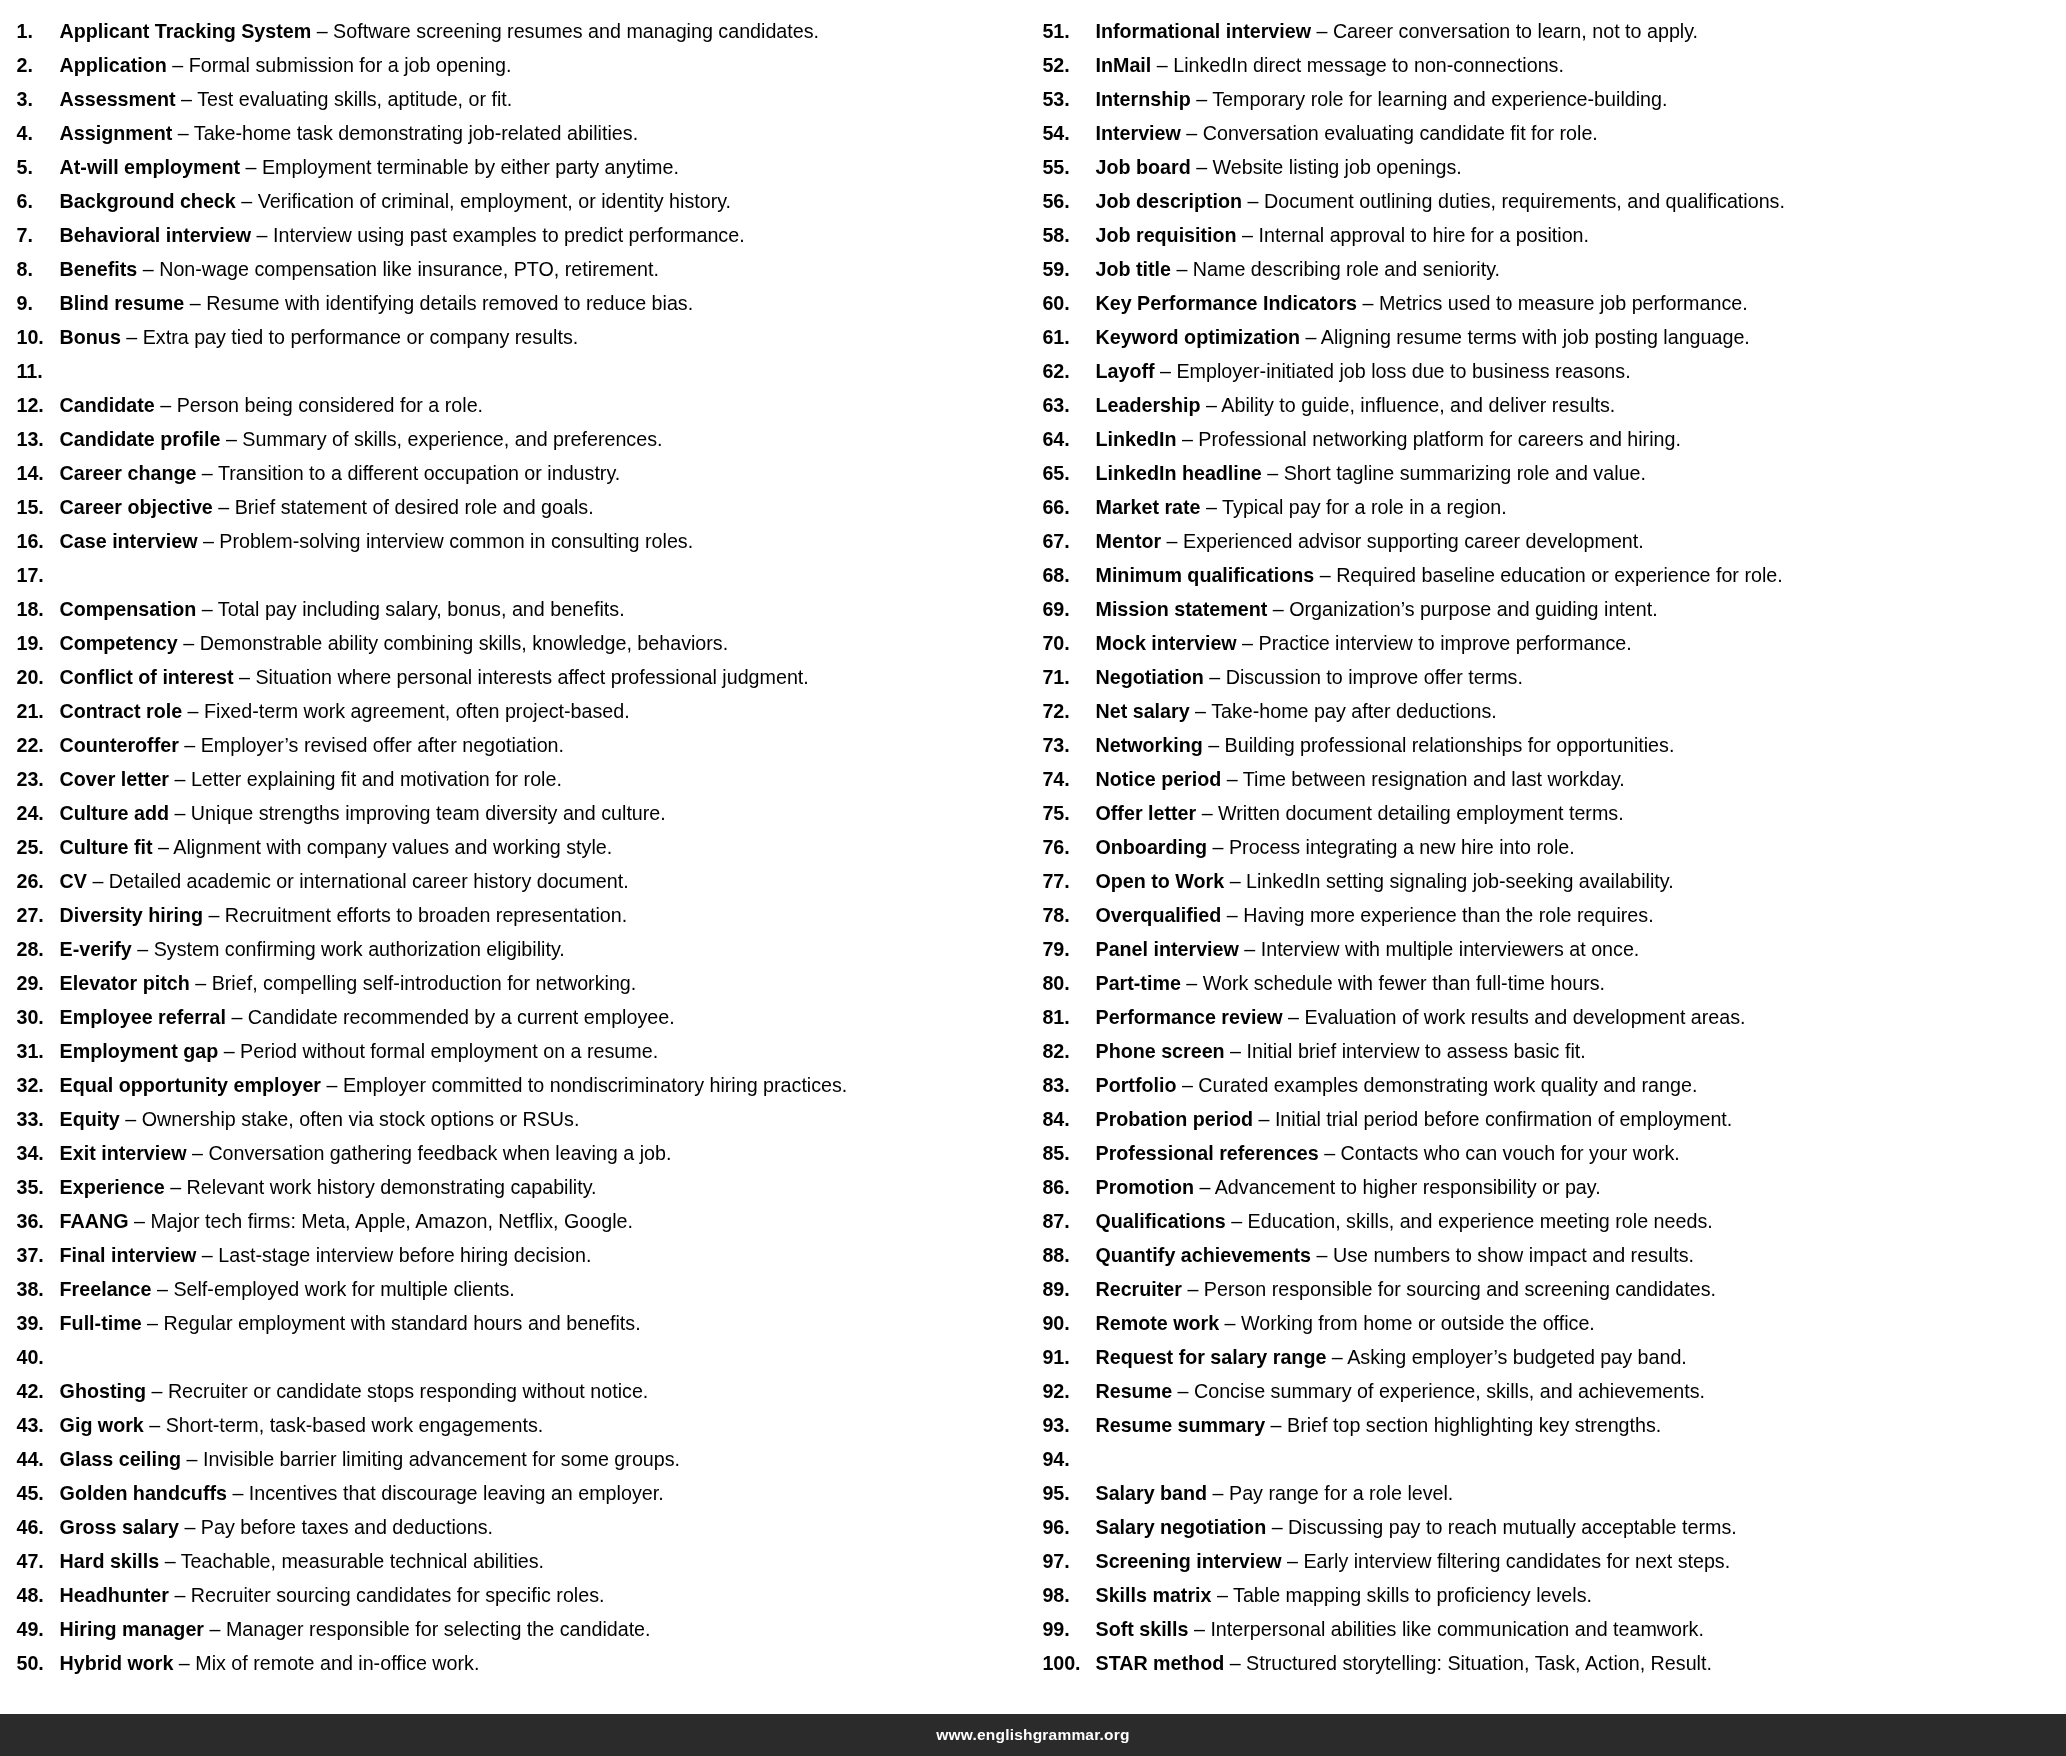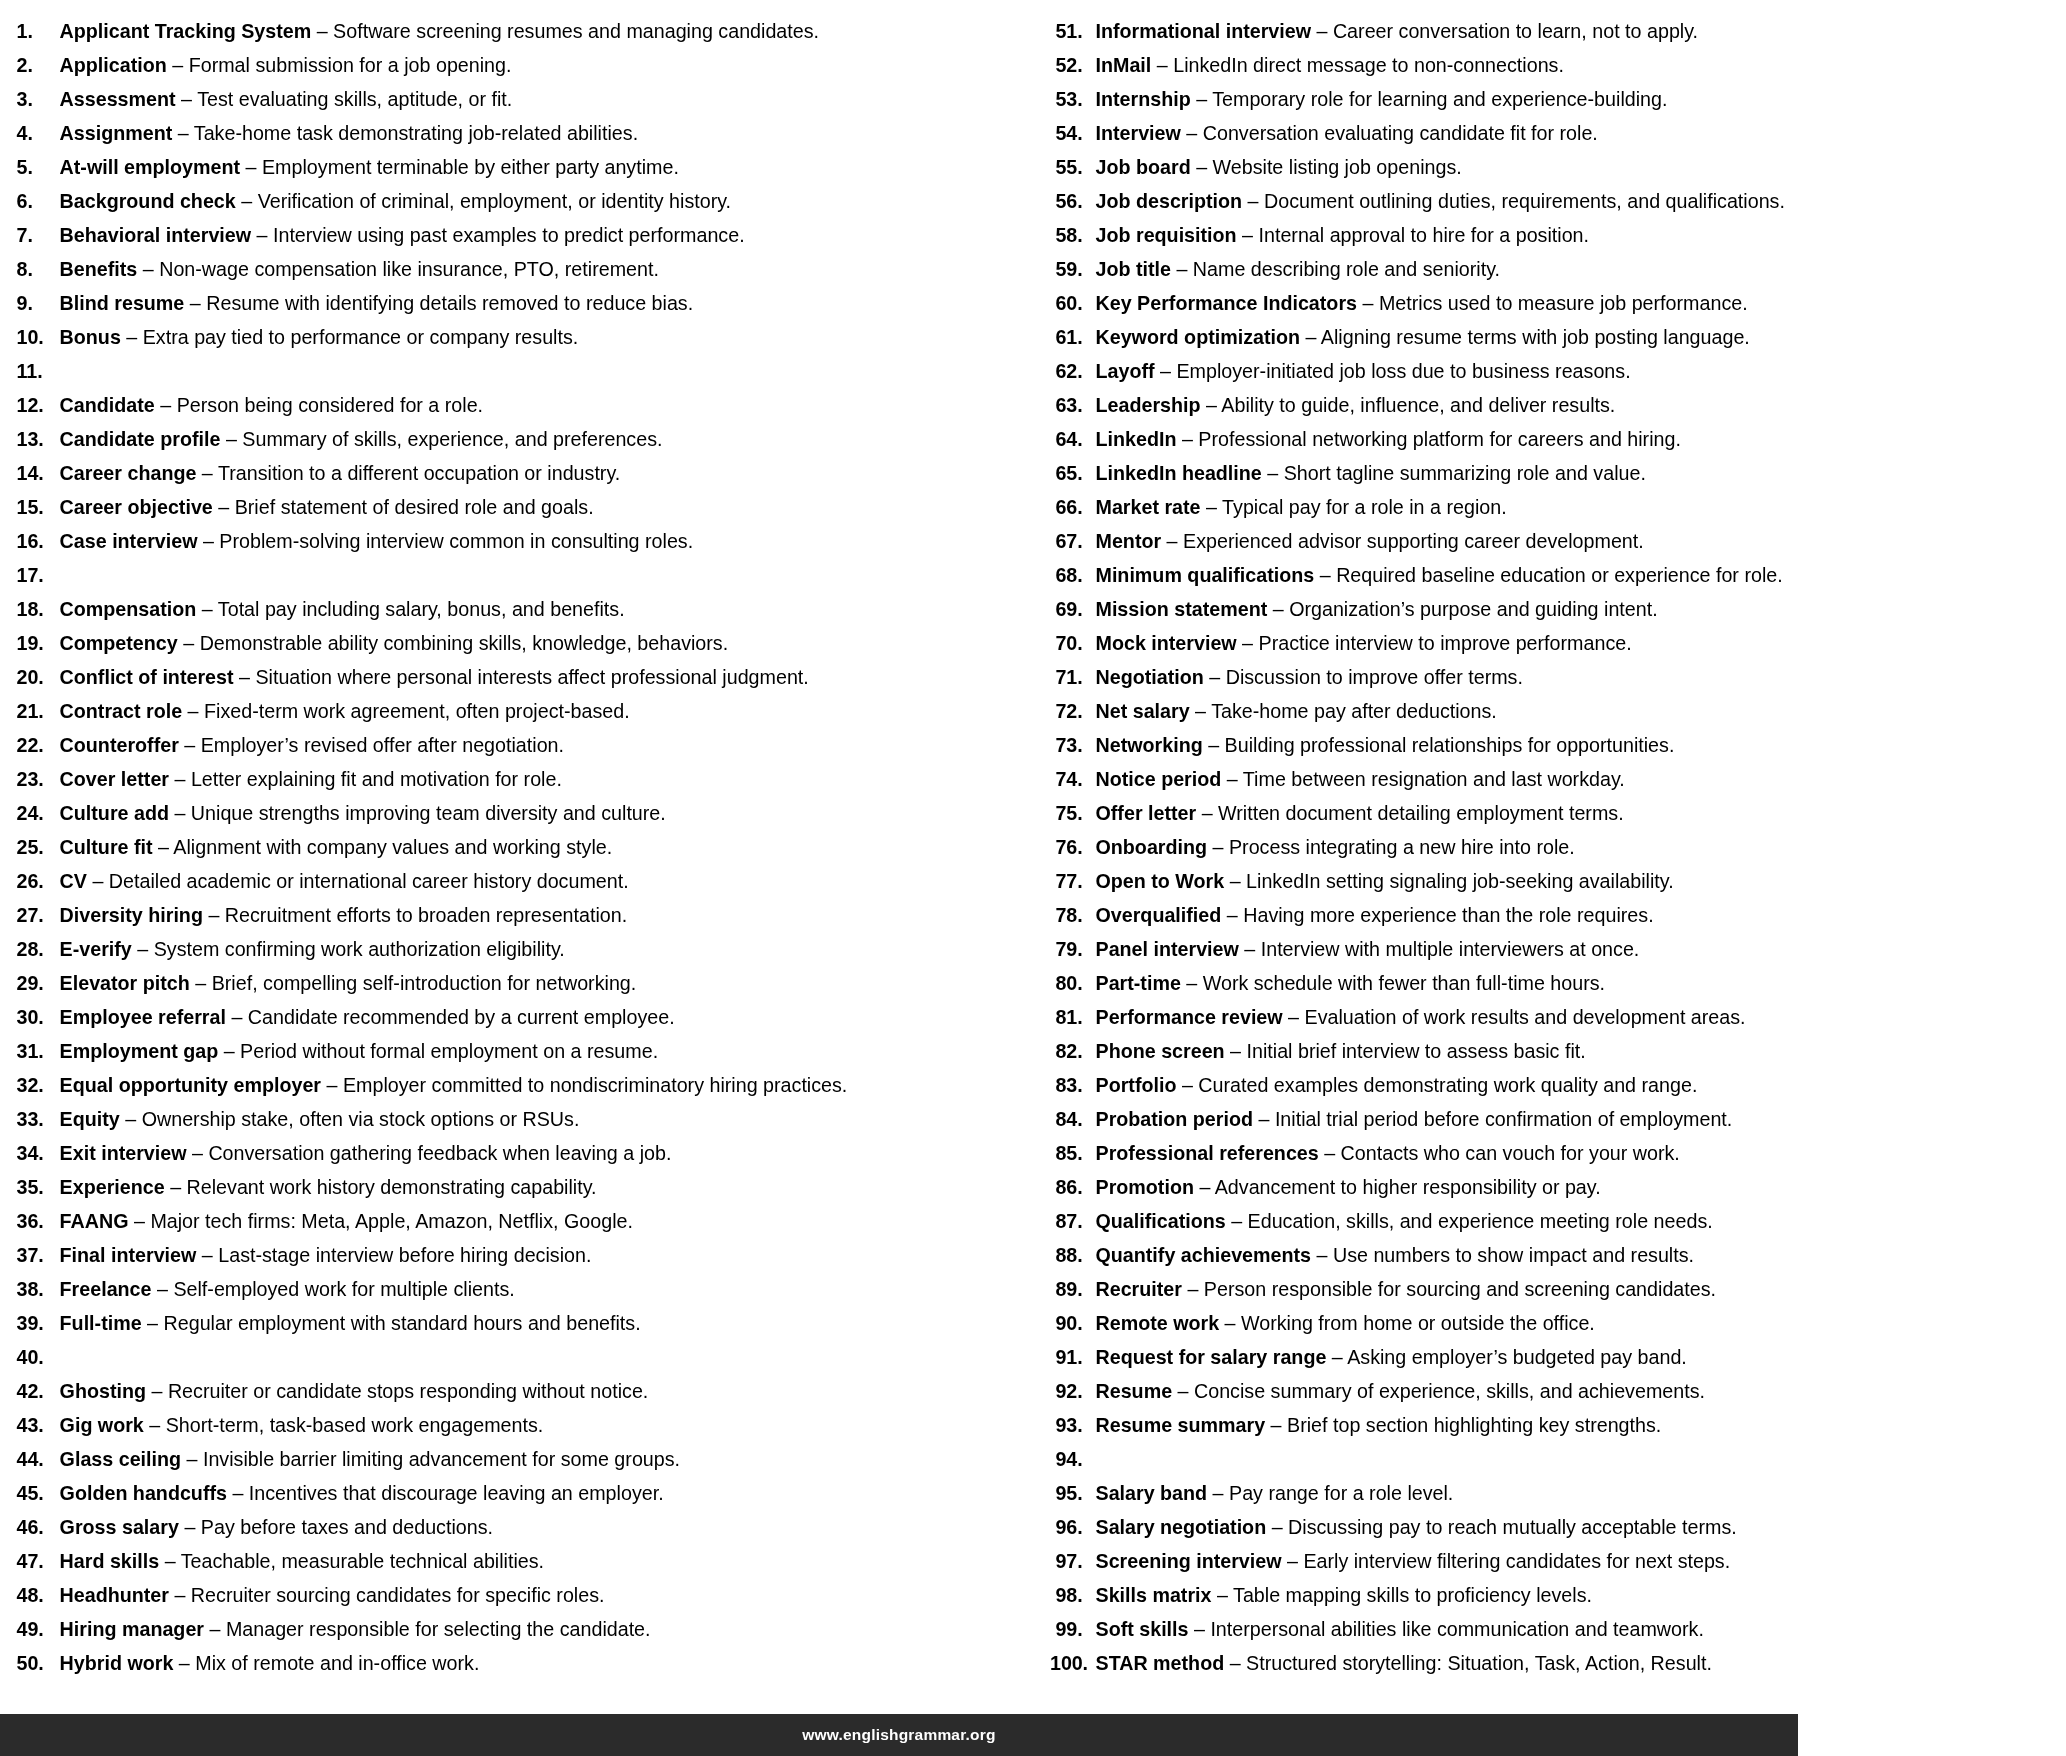--- a/index.html
+++ b/index.html
@@ -46,31 +46,30 @@
   .num {
     font-weight: bold;
     width: 43px;
     flex: 0 0 43px;
     text-align: left;
     letter-spacing: -0.1px;
   }
   .col-right .num {
     width: 53px;
     flex: 0 0 53px;
-    text-align: center;
   }
   .term {
     font-weight: bold;
     margin-right: 0;
   }
   .def {
     font-weight: normal;
   }
   .footer {
-    width: 1798px;
+    width: 2066px;
     height: 42px;
     background: #2b2b2b;
     color: #ffffff;
     display: flex;
     align-items: center;
     justify-content: center;
     font-size: 15.5px;
     font-weight: bold;
     letter-spacing: 0.2px;
     position: absolute;

